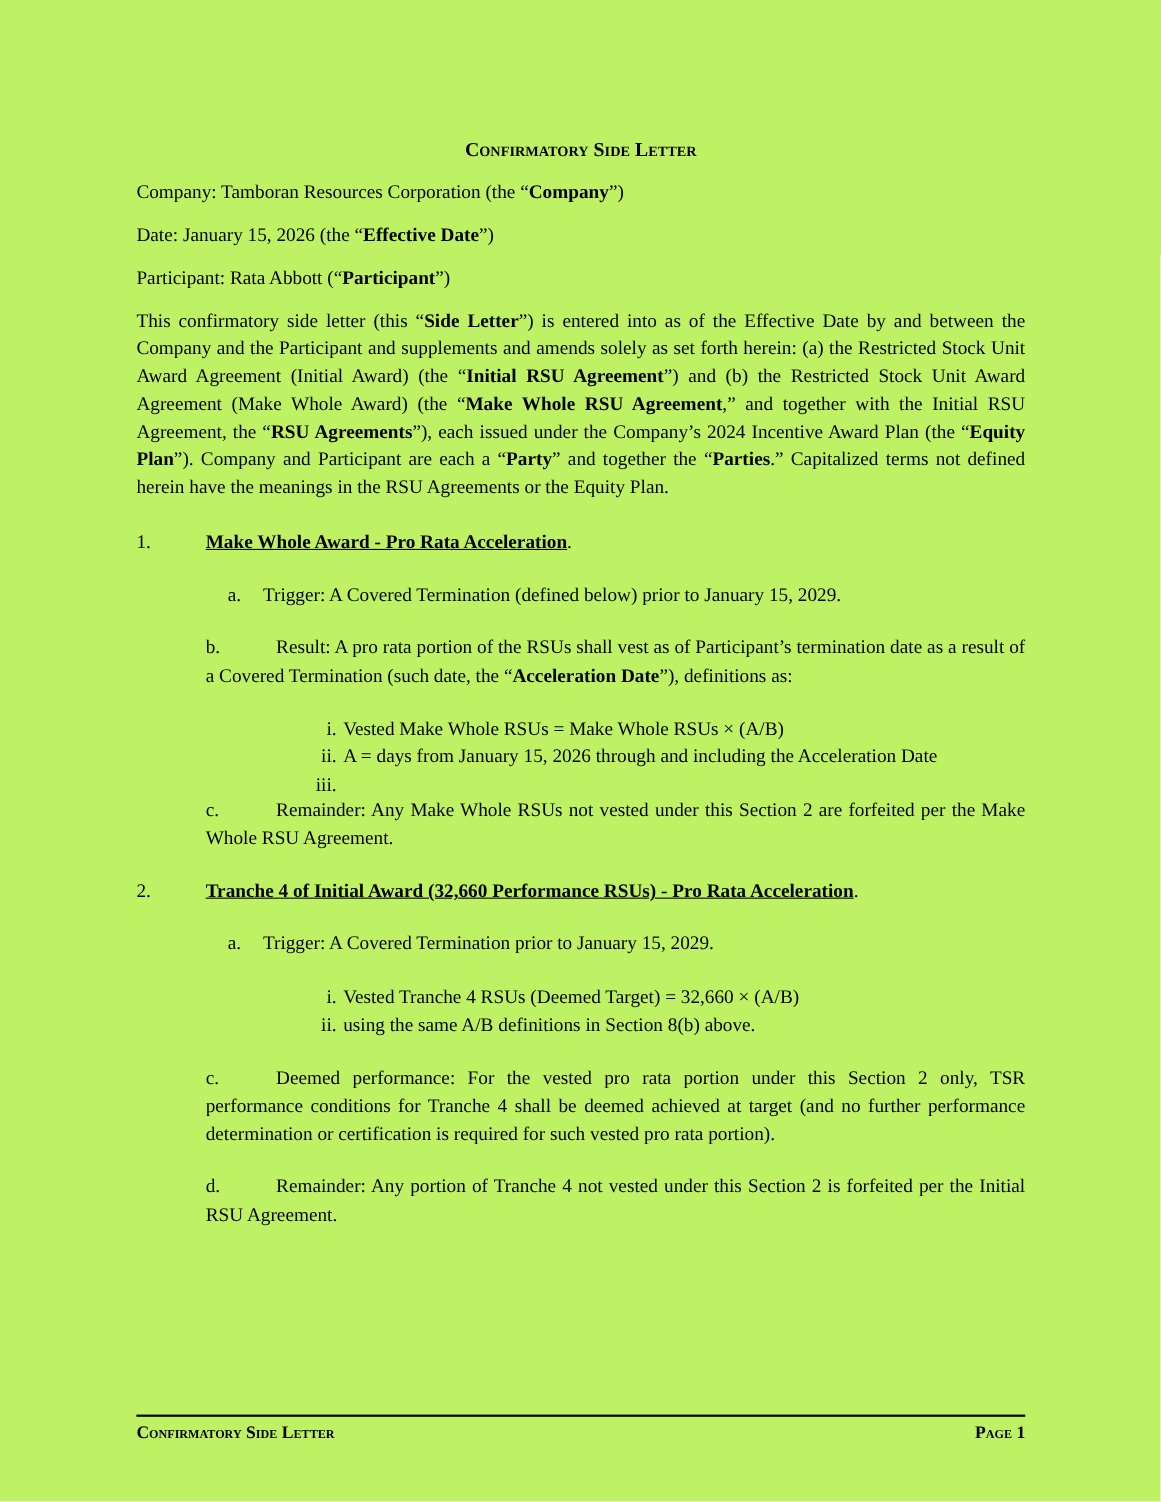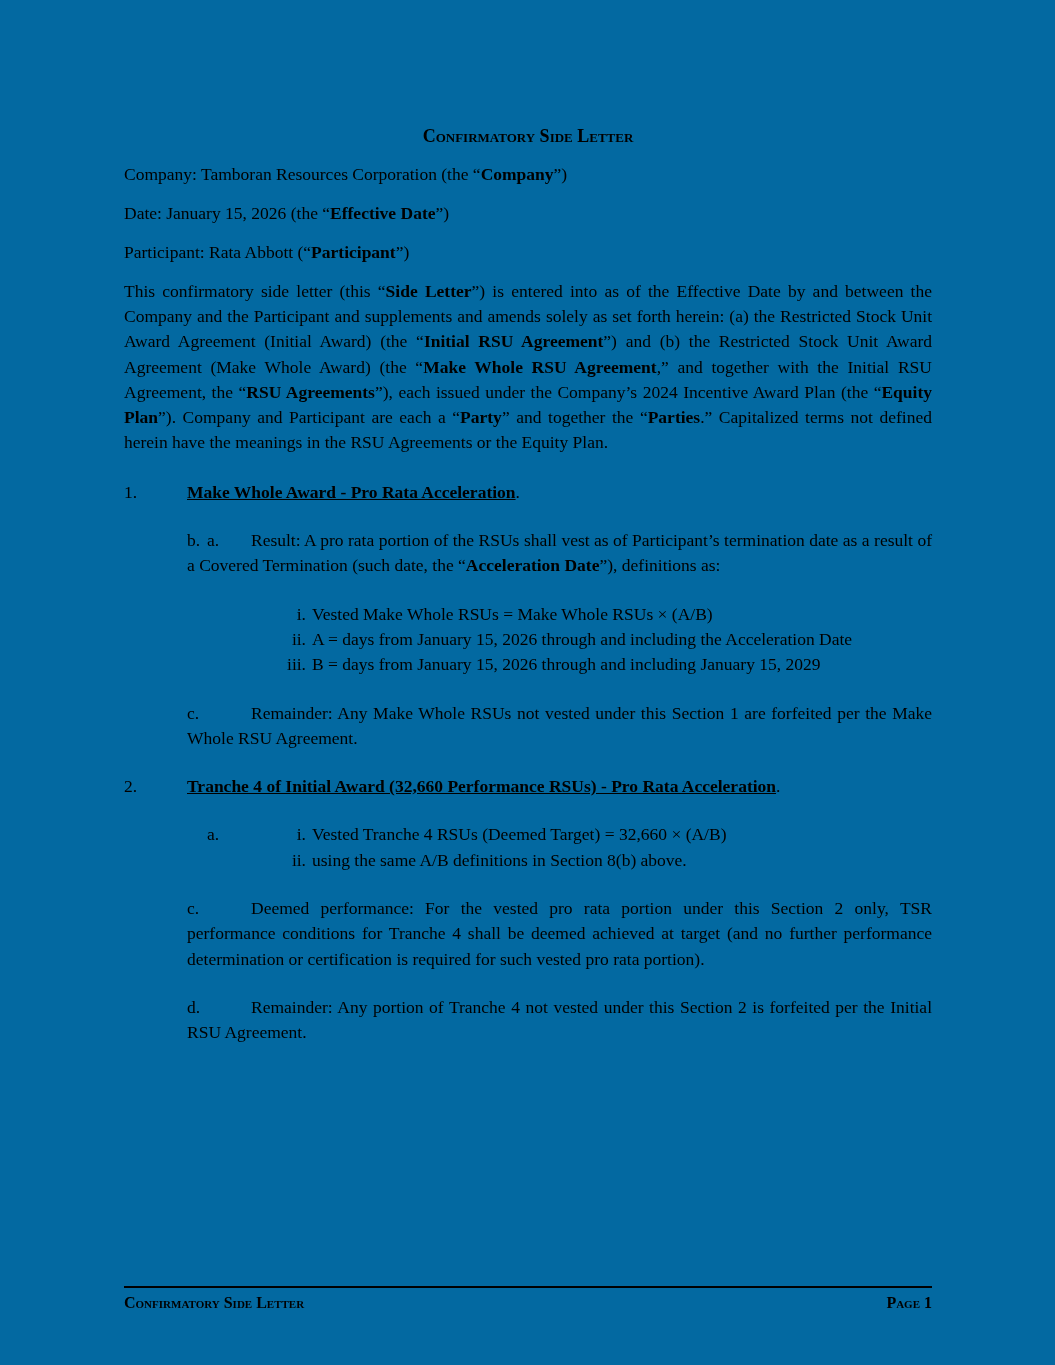--- a/index.html
+++ b/index.html
@@ -1,21 +1,21 @@
 <!DOCTYPE html>
 <html><head>
 <meta charset="utf-8">
 <style>
   * { margin: 0; padding: 0; box-sizing: border-box; }
   html, body { background: #ffffff; }
   .page {
     position: relative;
     width: 1055px;
     height: 1365px;
-    background: #0369a1;
+    background: #bef264;
     color: #000000;
     font-family: "Liberation Serif", serif;
     font-size: 17.5px;
     line-height: 25.3px;
     overflow: hidden;
   }
   .content {
     position: absolute;
     left: 124px;
     top: 124px;
@@ -66,37 +66,37 @@
 
     <p class="hdr-line"><span>Company: Tamboran Resources Corporation (the “</span><span class="b">Company</span><span>”)</span></p>
     <p class="hdr-line"><span>Date: January 15, 2026 (the “</span><span class="b">Effective Date</span><span>”)</span></p>
     <p class="hdr-line"><span>Participant: Rata Abbott (“</span><span class="b">Participant</span><span>”)</span></p>
 
     <p class="intro"><span>This confirmatory side letter (this “</span><span class="b">Side Letter</span><span>”) is entered into as of the Effective Date by and between the Company and the Participant and supplements and amends solely as set forth herein: (a) the Restricted Stock Unit Award Agreement (Initial Award) (the “</span><span class="b">Initial RSU Agreement</span><span>”) and (b) the Restricted Stock Unit Award Agreement (Make Whole Award) (the “</span><span class="b">Make Whole RSU Agreement</span><span>,” and together with the Initial RSU Agreement, the “</span><span class="b">RSU Agreements</span><span>”), each issued under the Company’s 2024 Incentive Award Plan (the “</span><span class="b">Equity Plan</span><span>”). Company and Participant are each a “</span><span class="b">Party</span><span>” and together the “</span><span class="b">Parties</span><span>.” Capitalized terms not defined herein have the meanings in the RSU Agreements or the Equity Plan.</span></p>
 
     <div class="section">
       <p class="sec-head"><span class="sec-num">1.</span><span class="u">Make Whole Award - Pro Rata Acceleration</span><span>.</span></p>
 
-      <p class="item item-a"><span class="lbl">a.</span></p>
+      <p class="item item-a"><span class="lbl">a.</span><span><span>Trigger: A Covered Termination (defined below) prior to January 15, 2029.</span></span></p>
 
       <p class="item item-hang"><span class="lbl">b.</span><span><span>Result: A pro rata portion of the RSUs shall vest as of Participant’s termination date as a result of a Covered Termination (such date, the “</span><span class="b">Acceleration Date</span><span>”), definitions as:</span></span></p>
 
       <div class="roman">
         <p><span class="rlbl">i.</span><span><span>Vested Make Whole RSUs = Make Whole RSUs × (A/B)</span></span></p>
         <p><span class="rlbl">ii.</span><span><span>A = days from January 15, 2026 through and including the Acceleration Date</span></span></p>
-        <p><span class="rlbl">iii.</span><span><span>B = days from January 15, 2026 through and including January 15, 2029</span></span></p>
+        <p><span class="rlbl">iii.</span></p>
       </div>
 
-      <p class="item item-hang"><span class="lbl">c.</span><span><span>Remainder: Any Make Whole RSUs not vested under this Section 1 are forfeited per the Make Whole RSU Agreement.</span></span></p>
+      <p class="item item-hang"><span class="lbl">c.</span><span><span>Remainder: Any Make Whole RSUs not vested under this Section 2 are forfeited per the Make Whole RSU Agreement.</span></span></p>
     </div>
 
     <div class="section">
       <p class="sec-head"><span class="sec-num">2.</span><span class="u">Tranche 4 of Initial Award (32,660 Performance RSUs) - Pro Rata Acceleration</span><span>.</span></p>
 
-      <p class="item item-a"><span class="lbl">a.</span></p>
+      <p class="item item-a"><span class="lbl">a.</span><span><span>Trigger: A Covered Termination prior to January 15, 2029.</span></span></p>
 
 
       <div class="roman">
         <p><span class="rlbl">i.</span><span><span>Vested Tranche 4 RSUs (Deemed Target) = 32,660 × (A/B)</span></span></p>
         <p><span class="rlbl">ii.</span><span><span>using the same A/B definitions in Section 8(b) above.</span></span></p>
       </div>
 
       <p class="item item-hang"><span class="lbl">c.</span><span><span>Deemed performance: For the vested pro rata portion under this Section 2 only, TSR performance conditions for Tranche 4 shall be deemed achieved at target (and no further performance determination or certification is required for such vested pro rata portion).</span></span></p>
 
       <p class="item item-hang"><span class="lbl">d.</span><span><span>Remainder: Any portion of Tranche 4 not vested under this Section 2 is forfeited per the Initial RSU Agreement.</span></span></p>

